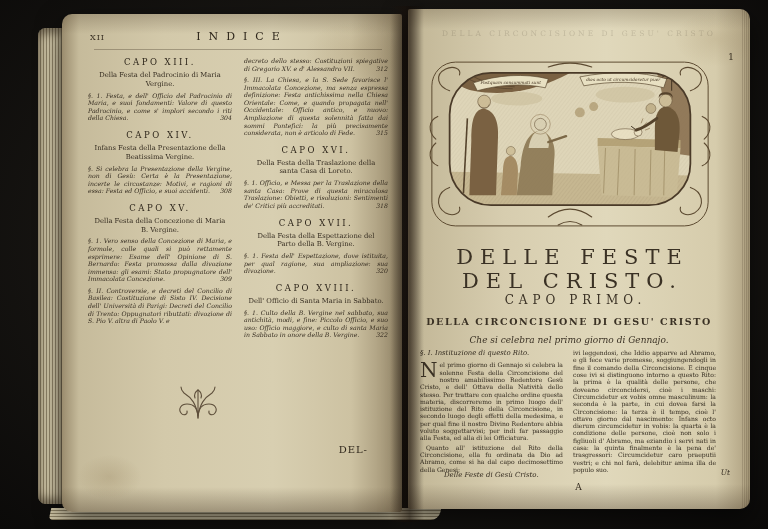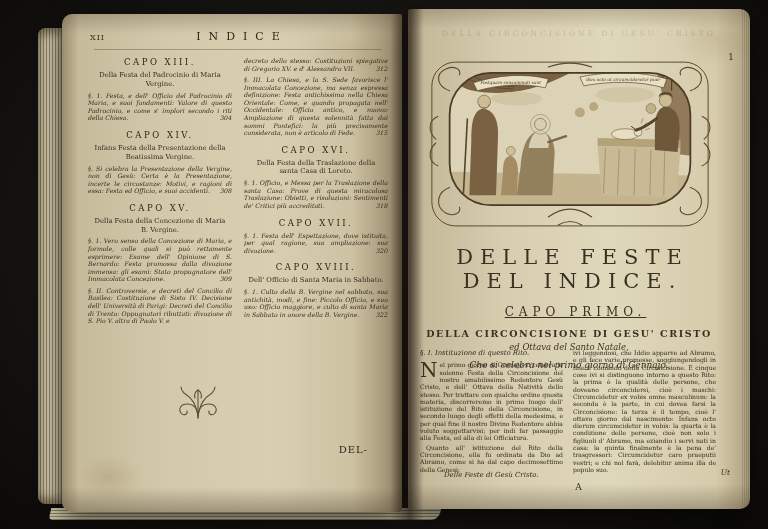--- a/index.html
+++ b/index.html
@@ -61,21 +61,21 @@
   .catchword-left{position:absolute;right:34px;top:430px;font-size:10px;letter-spacing:1px;color:#2e261b;}
 
   
   .show-through{position:absolute;left:0;right:0;top:20px;text-align:center;font-size:7.5px;
     letter-spacing:3px;color:#3c3326;opacity:.17;filter:blur(.3px);}
   .folio-r{position:absolute;right:16px;top:42px;font-size:9.5px;color:#3a3124;}
   .engraving{position:absolute;left:14px;top:46px;width:296px;height:180px;}
   .engraving svg{width:100%;height:100%;display:block;}
   .rp-titles{position:absolute;left:10px;top:236px;width:302px;text-align:center;color:#3a3124;}
   .t1{font-size:21px;letter-spacing:7px;line-height:1.15;padding-left:7px;}
-  .chap-big{font-size:12px;letter-spacing:5px;margin-top:12px;padding-left:13px;text-decoration:underline;}
+  .chap-big{font-size:12px;letter-spacing:5px;padding-left:13px;}
   .sub1{font-size:9.5px;letter-spacing:1.6px;margin-top:9px;font-weight:bold;}
   .sub2{font-size:8.5px;font-style:italic;margin-top:3px;}
   .sub3{font-size:9px;font-style:italic;margin-top:8px;}
   .rp-body{position:absolute;left:12px;top:340px;width:296px;display:flex;gap:10px;
     font-size:6.1px;line-height:1.2;text-align:justify;color:#332b1f;}
   .rp-col{width:143px;}
   .sec-head{font-style:italic;font-size:6.9px;text-align:left;margin-bottom:4px;}
   .rp-col p{margin:0;}
   .dropcap{float:left;font-size:20px;line-height:16px;padding:1px 2px 0 0;color:#3a3124;}
   .p-indent{text-indent:6px;margin-top:2px !important;}
@@ -114,20 +114,21 @@
             <p class="entry"><span>§. II. Controversie, e decreti del Concilio di Basilea: Costituzione di Sisto IV. Decisione dell' Università di Parigi: Decreti del Concilio di Trento: Oppugnatori ributtati: divozione di S. Pio V. altra di Paolo V. e</span><span class="pg"></span></p>
           </div>
 
           <div class="idx-col">
             <p class="entry"><span>decreto dello stesso: Costituzioni spiegative di Gregorio XV. e d' Alessandro VII.</span><span class="pg">312</span></p>
             <p class="entry"><span>§. III. La Chiesa, e la S. Sede favorisce l' Immacolata Concezione, ma senza espressa definizione: Festa antichissima nella Chiesa Orientale: Come, e quando propagata nell' Occidentale: Officio antico, e nuovo: Ampliazione di questa solennità fatta dai sommi Pontefici: la più precisamente considerata, non è articolo di Fede.</span><span class="pg">315</span></p>
             <div class="chap">CAPO XVI.</div>
             <div class="chtitle">Della Festa della Traslazione della santa Casa di Loreto.</div>
             <p class="entry"><span>§. 1. Officio, e Messa per la Traslazione della santa Casa: Prove di questa miracolosa Traslazione: Obietti, e risoluzioni: Sentimenti de' Critici più accreditati.</span><span class="pg">318</span></p>
             <div class="chap">CAPO XVII.</div>
+            <div class="chtitle">Della Festa della Espettazione del Parto della B. Vergine.</div>
             <p class="entry"><span>§. 1. Festa dell' Espettazione, dove istituita, per qual ragione, sua ampliazione: sua divozione.</span><span class="pg">320</span></p>
             <div class="chap">CAPO XVIII.</div>
             <div class="chtitle">Dell' Officio di Santa Maria in Sabbato.</div>
             <p class="entry"><span>§. 1. Culto della B. Vergine nel sabbato, sua antichità, modi, e fine: Piccolo Officio, e suo uso: Officio maggiore, e culto di santa Maria in Sabbato in onore della B. Vergine.</span><span class="pg">322</span></p>
           </div>
 
         </div>
       </div>
 
       <div class="ornament">
@@ -237,24 +238,23 @@
             <path d="M286,83 C294,76 294,64 284,60 M286,87 C294,94 294,106 284,110"></path>
             <path d="M128,162 C136,156 144,154 150,154 C156,154 164,156 172,162"></path>
             <path d="M138,170 Q150,163 162,170"></path>
             <path d="M128,10 Q150,2 172,10"></path>
           </g>
         </svg>
       </div>
 
       <div class="rp-titles">
         <div class="t1">DELLE FESTE</div>
-        <div class="t1">DEL INDICE.</div>
+        <div class="t1">DEL CRISTO.</div>
         <div class="chap-big">CAPO PRIMO.</div>
         <div class="sub1">DELLA CIRCONCISIONE DI GESU' CRISTO</div>
-        <div class="sub2">ed Ottava del Santo Natale,</div>
         <div class="sub3">Che si celebra nel primo giorno di Gennajo.</div>
       </div>
 
       <div class="rp-body">
         <div class="rp-col">
           <div class="sec-head">§. I. Instituzione di questo Rito.</div>
           <p><span class="dropcap">N</span><span>el primo giorno di Gennajo si celebra la solenne Festa della Circoncisione del nostro amabilissimo Redentore Gesù Cristo, e dell' Ottava della Natività dello stesso. Per trattare con qualche ordine questa materia, discorreremo in primo luogo dell' istituzione del Rito della Circoncisione, in secondo luogo degli effetti della medesima, e per qual fine il nostro Divino Redentore abbia voluto soggettarvisi; per indi far passaggio alla Festa, ed alla di lei Officiatura.</span></p>
           <p class="p-indent">Quanto all' istituzione del Rito della Circoncisione, ella fu ordinata da Dio ad Abramo, come si ha dal capo decimosettimo della Genesi;</p>
         </div>
         <div class="rp-col">

